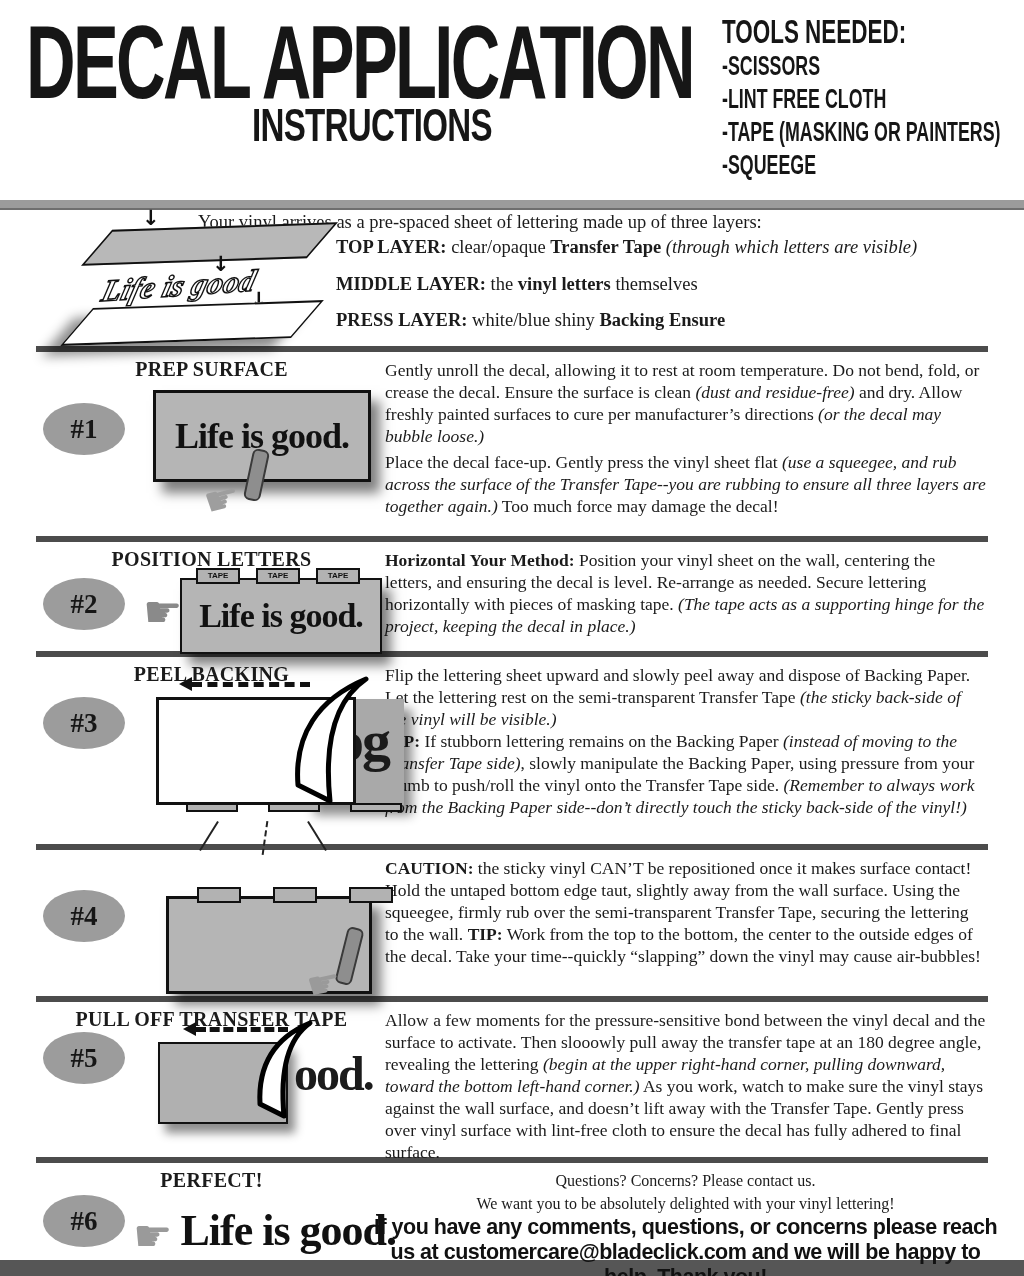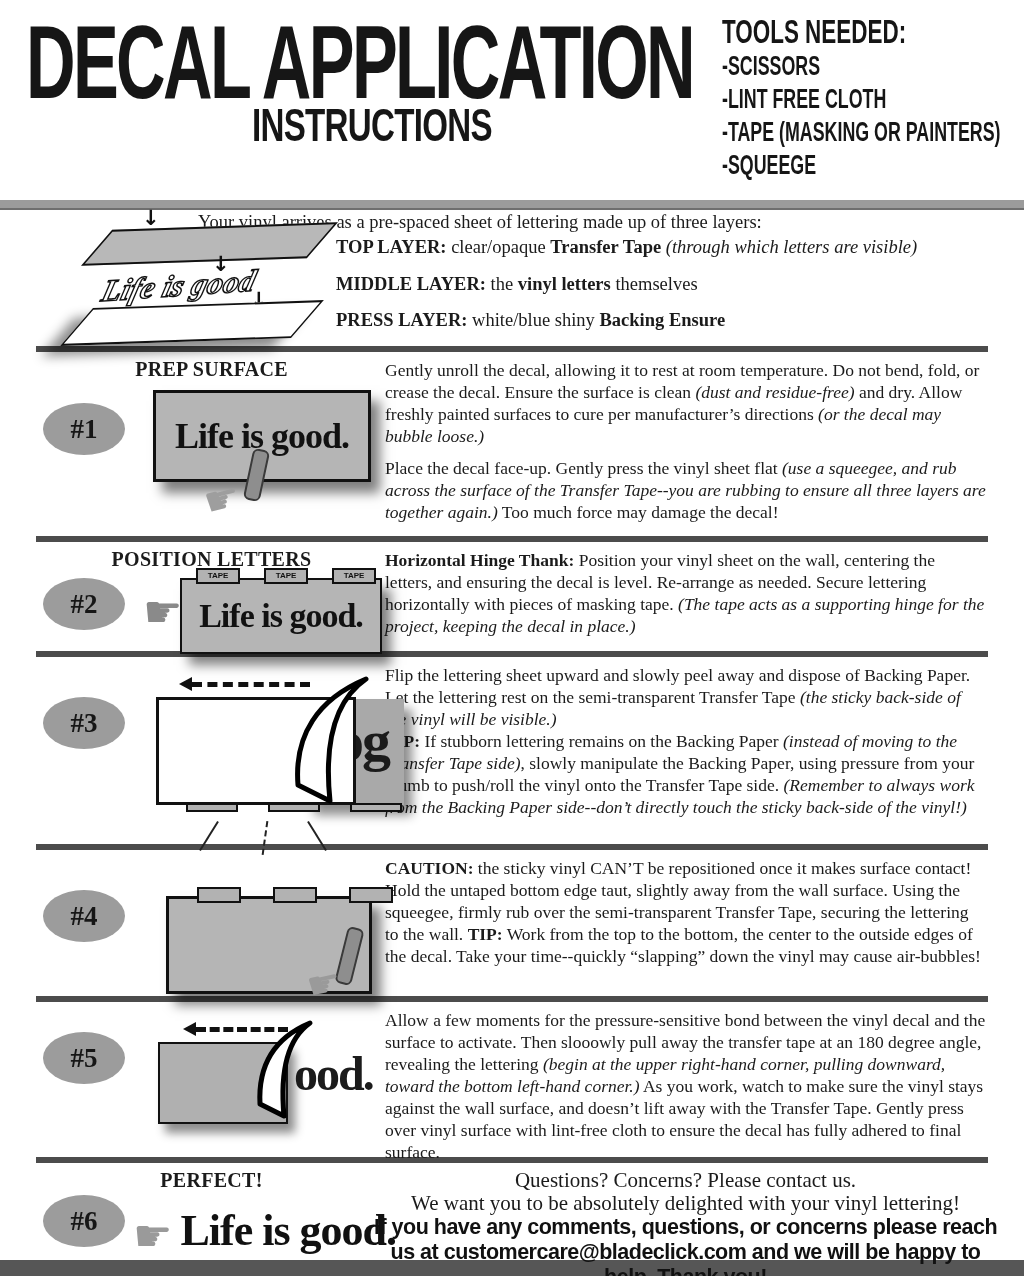--- a/index.html
+++ b/index.html
@@ -53,41 +53,41 @@
   .step{position:relative;display:flex;padding:6px 38px 0 38px;flex:none;box-sizing:border-box;}
   .s1{height:184px;} .s2{height:109px;} .s3{height:187px;} .s4{height:146px;} .s5{height:155px;} .s6{height:97px;}
   .step-left{width:347px;flex:none;position:relative;}
   .step-right{flex:1;padding-top:1px;min-width:0;}
   .step-title{font-weight:bold;font-size:20px;letter-spacing:.3px;white-space:nowrap;text-align:center;}
   .badge{
     position:absolute;left:5px;width:82px;height:52px;background:#9c9c9c;border-radius:50%;
     display:flex;align-items:center;justify-content:center;font-size:27px;font-weight:bold;color:#161616;
   }
   .txt{margin:0;font-size:17.5px;line-height:22px;}
-  .gap{margin-bottom:10px;}
+  .gap{margin-bottom:4px;}
   .seg-b{font-weight:bold;} .seg-i{font-style:italic;}
   
   .decal-box{position:absolute;border:3px solid #111;background:#b5b5b5;
              box-shadow:9px 11px 11px rgba(0,0,0,.5);display:flex;align-items:center;justify-content:center;}
   .decal-text{font-weight:bold;letter-spacing:-1px;color:#111;white-space:nowrap;}
   .hand{position:absolute;font-family:"DejaVu Sans",sans-serif;line-height:1;}
   .squeegee{position:absolute;width:13px;height:48px;background:#8e8e8e;border:2px solid #3a3a3a;border-radius:6px;}
   .tab{box-sizing:border-box;width:44px;height:16px;background:#b2b2b2;border:2px solid #111;
        font-family:"Liberation Sans",sans-serif;font-weight:bold;font-size:8px;line-height:11px;
        text-align:center;color:#111;}
   .tab-blank{box-sizing:border-box;background:#b2b2b2;border:2px solid #111;}
   .dash-arrow{position:absolute;display:flex;align-items:center;}
   .dash-head{width:0;height:0;border:7px solid transparent;border-right:13px solid #111;}
   .dash-line{height:0;border-top:5px dashed #111;}
   .curl{position:absolute;}
   .spread-line{position:absolute;width:0;height:34px;border-left:2px solid #222;}
   .spread-dashed{border-left-style:dashed;}
   
   .s6-right{flex:1;text-align:center;margin:0 -12px;padding-top:0;}
-  .s6-line{font-size:21px;line-height:23px;}
+  .s6-line{font-size:16px;line-height:23px;}
   .s6-contact{
     font-family:"Liberation Sans","DejaVu Sans",sans-serif;font-weight:bold;font-size:21.5px;
     line-height:25px;letter-spacing:-0.5px;color:#111;
   }
 </style>
 </head>
 <body>
 
 <div class="page">
 
@@ -139,36 +139,37 @@
 
   <div class="divider"></div>
 
   <div class="step s2">
     <div class="step-left">
       <div class="step-title">POSITION LETTERS</div>
       <div class="badge" style="top:30px;">#2</div>
       <div class="hand" style="left:105px;top:42px;font-size:44px;color:#8a8a8a;">☛</div>
       <div class="decal-box" style="left:142px;top:30px;width:198px;height:72px;border-width:2.5px;">
         <span class="decal-text" style="font-size:34px;">Life is good.</span>
-        <div style="position:absolute;top:-12px;left:14px;display:flex;gap:24px;">
+        <div style="position:absolute;top:-12px;left:14px;display:flex;gap:16px;">
           <div class="tab">TAPE</div>
           <div class="tab">TAPE</div>
           <div class="tab">TAPE</div>
         </div>
       </div>
     </div>
     <div class="step-right">
-      <p class="txt"><span class="seg-b">Horizontal Hinge Thank:</span><span class="seg-n"> Position your vinyl sheet on the wall, centering the letters, and ensuring the decal is level. Re-arrange as needed. Secure lettering horizontally with pieces of masking tape. </span><span class="seg-i">(The tape acts as a supporting hinge for the project, keeping the decal in place.)</span></p>
+      <p class="txt"><span class="seg-b">Horizontal Your Method:</span><span class="seg-n"> Position your vinyl sheet on the wall, centering the letters, and ensuring the decal is level. Re-arrange as needed. Secure lettering horizontally with pieces of masking tape. </span><span class="seg-i">(The tape acts as a supporting hinge for the project, keeping the decal in place.)</span></p>
     </div>
   </div>
 
   <div class="divider"></div>
 
   <div class="step s3">
     <div class="step-left">
+      <div class="step-title">PEEL BACKING</div>
       <div class="badge" style="top:34px;">#3</div>
       <div style="position:absolute;left:118px;top:24px;width:230px;height:150px;">
         <div style="position:absolute;left:150px;top:12px;width:98px;height:106px;background:#a9a9a9;box-shadow:8px 10px 10px rgba(0,0,0,.45);overflow:hidden;">
           <span style="font-weight:bold;font-size:58px;letter-spacing:-2px;position:absolute;left:2px;top:8px;">oog</span>
         </div>
         <div style="position:absolute;left:0;top:10px;width:200px;height:108px;background:#fff;border:3px solid #111;box-sizing:border-box;"></div>
         <svg class="curl" style="left:128px;top:-14px;" width="100" height="135" viewBox="0 0 100 135">
           <path d="M82,6 C50,28 40,70 46,128 L14,112 C10,62 34,26 82,6 Z" fill="#ffffff" stroke="#000" stroke-width="5" stroke-linejoin="round"></path>
         </svg>
         <div class="dash-arrow" style="left:16px;top:-10px;">
@@ -208,20 +209,21 @@
     </div>
     <div class="step-right">
       <p class="txt"><span class="seg-b">CAUTION:</span><span class="seg-n"> the sticky vinyl CAN’T be repositioned once it makes surface contact!  Hold the untaped bottom edge taut, slightly away from the wall surface. Using the squeegee, firmly rub over the semi-transparent Transfer Tape, securing the lettering to the wall. </span><span class="seg-b">TIP:</span><span class="seg-n"> Work from the top to the bottom, the center to the outside edges of the decal. Take your time--quickly “slapping” down the vinyl may cause air-bubbles!</span></p>
     </div>
   </div>
 
   <div class="divider"></div>
 
   <div class="step s5">
     <div class="step-left">
+      <div class="step-title">PULL OFF TRANSFER TAPE</div>
       <div class="badge" style="top:24px;">#5</div>
       <div style="position:absolute;left:120px;top:22px;width:220px;height:120px;">
         <div style="position:absolute;left:0;top:12px;width:130px;height:82px;background:#b0b0b0;border:2.5px solid #111;box-sizing:border-box;box-shadow:7px 9px 9px rgba(0,0,0,.45);"></div>
         <svg class="curl" style="left:92px;top:-12px;" width="74" height="104" viewBox="0 0 74 104">
           <path d="M60,5 C36,22 30,55 34,98 L10,86 C8,48 24,20 60,5 Z" fill="#fff" stroke="#000" stroke-width="5" stroke-linejoin="round"></path>
         </svg>
         <span style="position:absolute;left:136px;top:16px;font-weight:bold;font-size:48px;letter-spacing:-2px;">ood.</span>
         <div class="dash-arrow" style="left:18px;top:-8px;">
           <div class="dash-head"></div>
           <div class="dash-line" style="width:92px;"></div>

